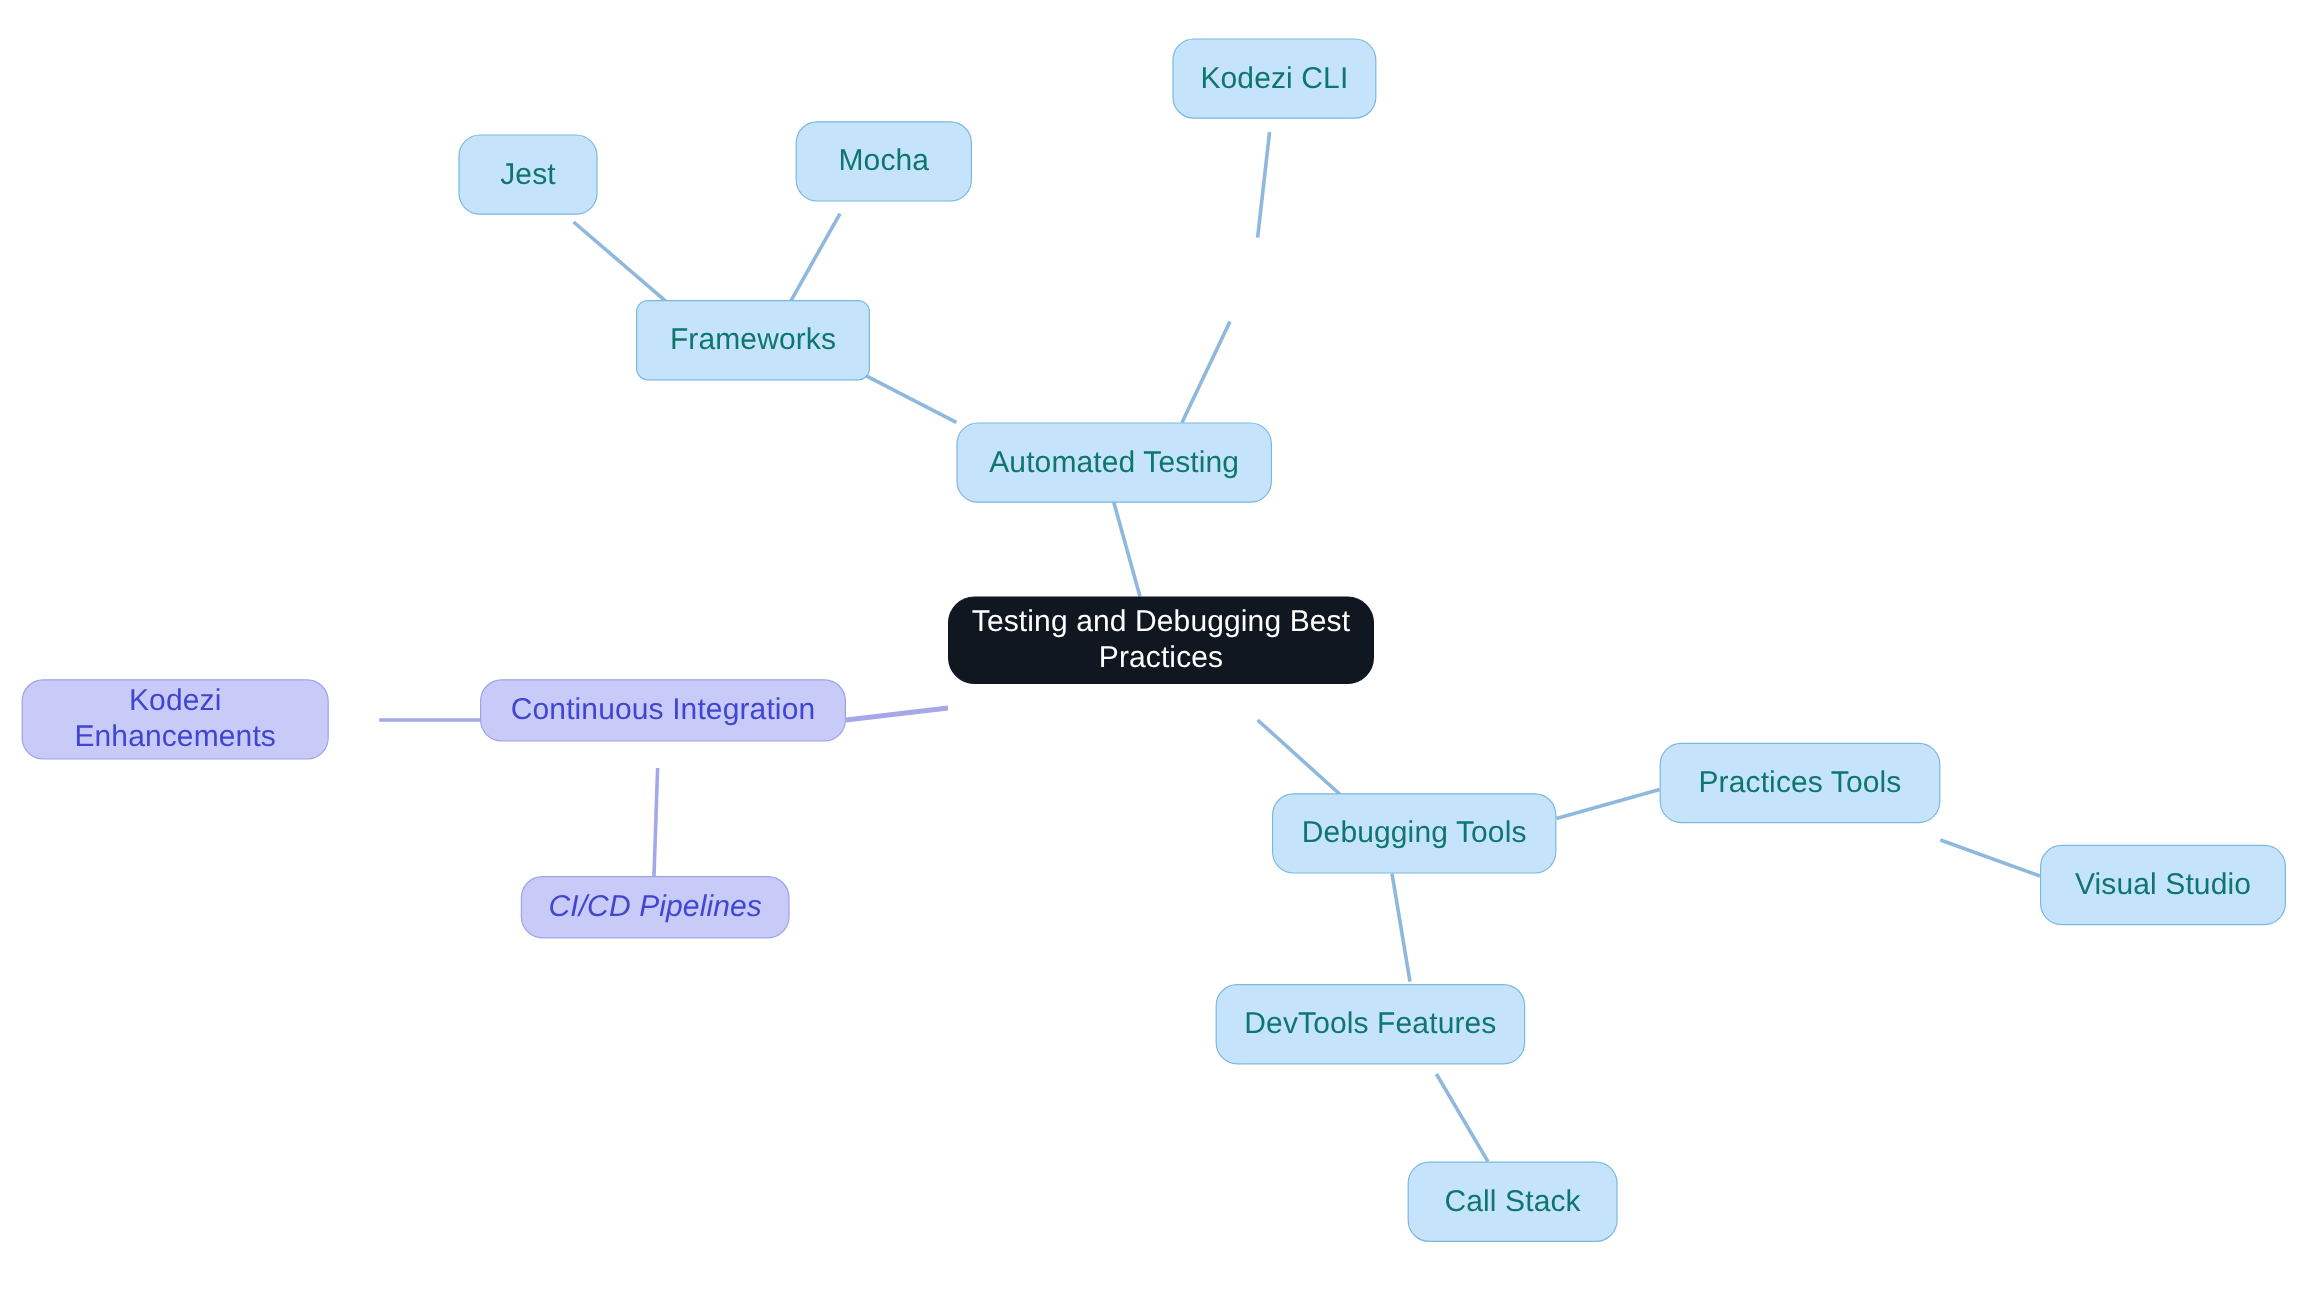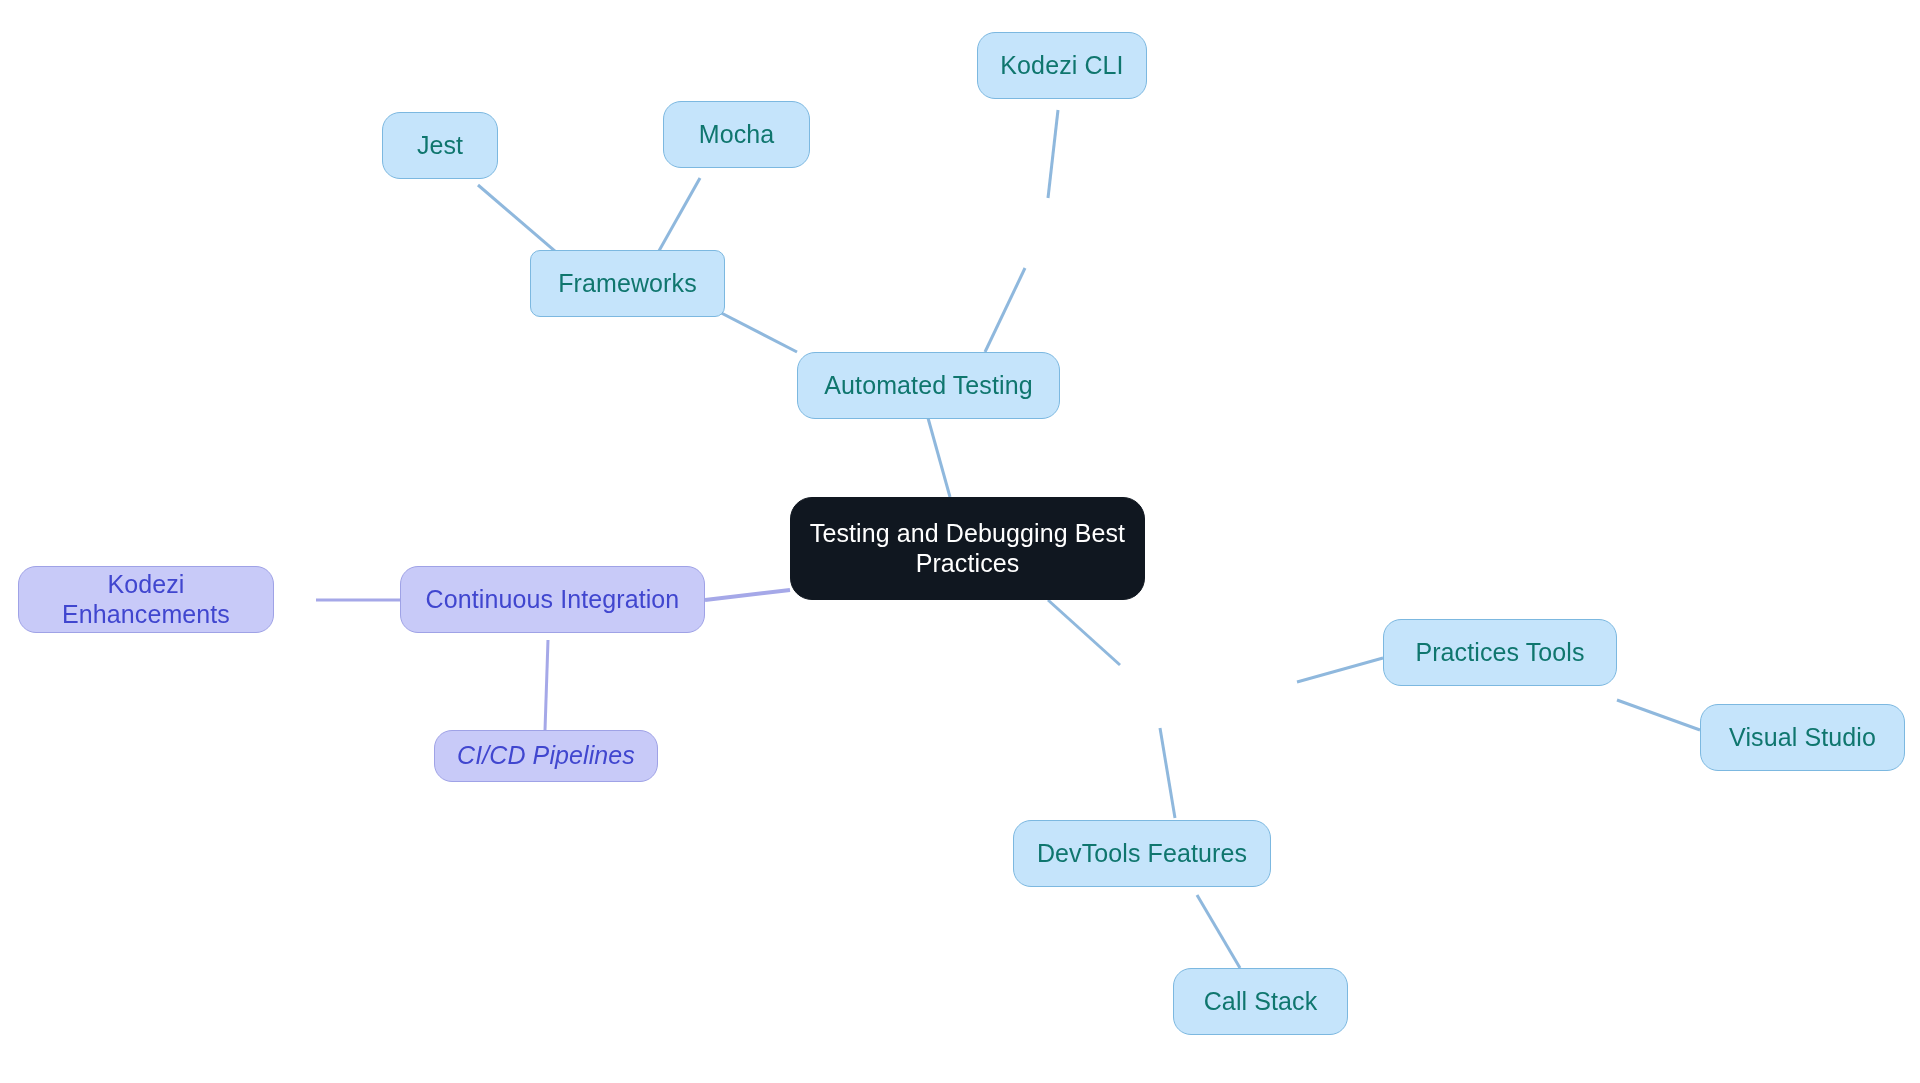--- a/index.html
+++ b/index.html
@@ -92,40 +92,41 @@
 
     <line x1="1297" y1="682" x2="1383" y2="658" stroke="#8fb8dd" stroke-width="3"></line>
 
     <line x1="1617" y1="700" x2="1700" y2="730" stroke="#8fb8dd" stroke-width="3"></line>
 
     <line x1="1160" y1="728" x2="1175" y2="818" stroke="#8fb8dd" stroke-width="3"></line>
 
     <line x1="1197" y1="895" x2="1240" y2="968" stroke="#8fb8dd" stroke-width="3"></line>
   </svg>
 
-  <div class="node root" style="left:790px; top:497px; width:355px; height:103px;">Testing and Debugging Best
+  <div class="node root" style="left:790px; top:497px; width:355px; height:73px;">Testing and Debugging Best
 Practices</div>
 
   <div class="node blue" style="left:797px; top:352px; width:263px; height:67px;">Automated Testing</div>
 
   <div class="node blue" style="left:530px; top:250px; width:195px; height:67px;border-radius:10px;">Frameworks</div>
 
   <div class="node blue" style="left:382px; top:112px; width:116px; height:67px;">Jest</div>
 
   <div class="node blue" style="left:663px; top:101px; width:147px; height:67px;">Mocha</div>
 
 
   <div class="node blue" style="left:977px; top:32px; width:170px; height:67px;">Kodezi CLI</div>
 
-  <div class="node purple" style="left:400px; top:566px; width:305px; height:67px;">Continuous Integration</div>
+  <div class="node purple" style="left:400px; top:566px; width:305px; height:52px;">Continuous Integration</div>
 
   <div class="node purple" style="left:18px; top:566px; width:256px; height:67px;">Kodezi Enhancements</div>
 
   <div class="node purple" style="left:434px; top:730px; width:224px; height:52px;font-style:italic;">CI/CD Pipelines</div>
 
+  <div class="node blue" style="left:1060px; top:661px; width:237px; height:67px;">Debugging Tools</div>
 
   <div class="node blue" style="left:1383px; top:619px; width:234px; height:67px;">Practices Tools</div>
 
   <div class="node blue" style="left:1700px; top:704px; width:205px; height:67px;">Visual Studio</div>
 
   <div class="node blue" style="left:1013px; top:820px; width:258px; height:67px;">DevTools Features</div>
 
   <div class="node blue" style="left:1173px; top:968px; width:175px; height:67px;">Call Stack</div>
 
 </div>

